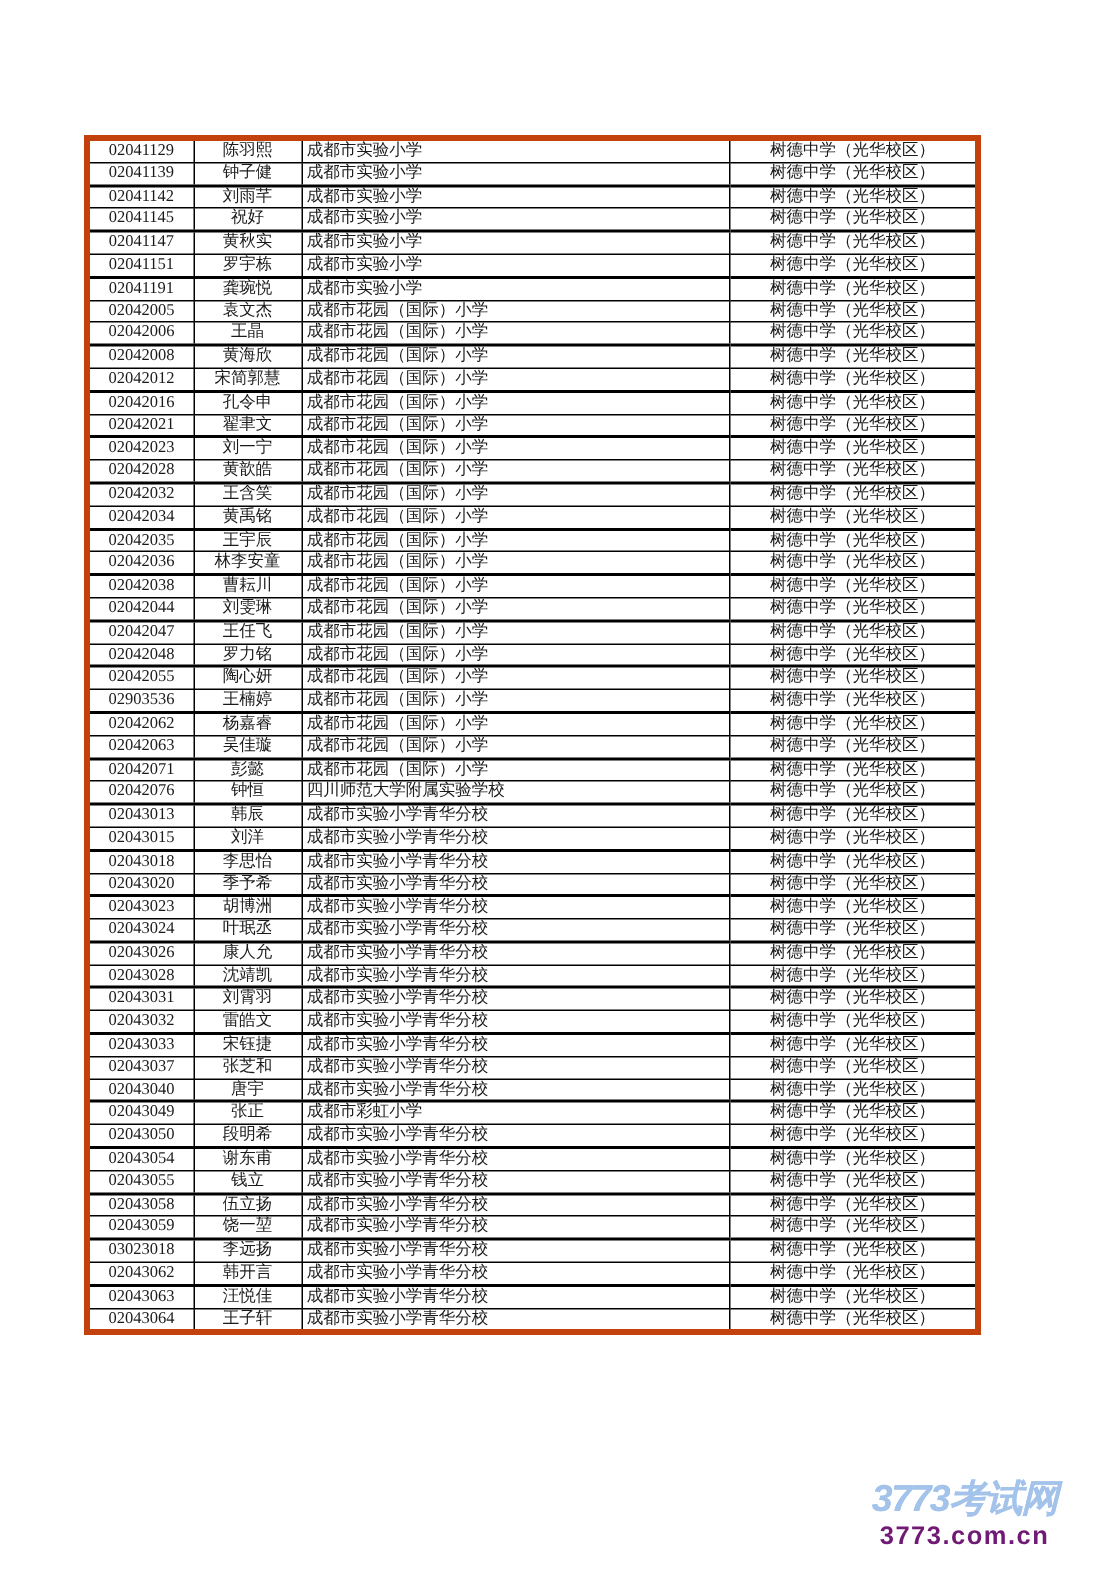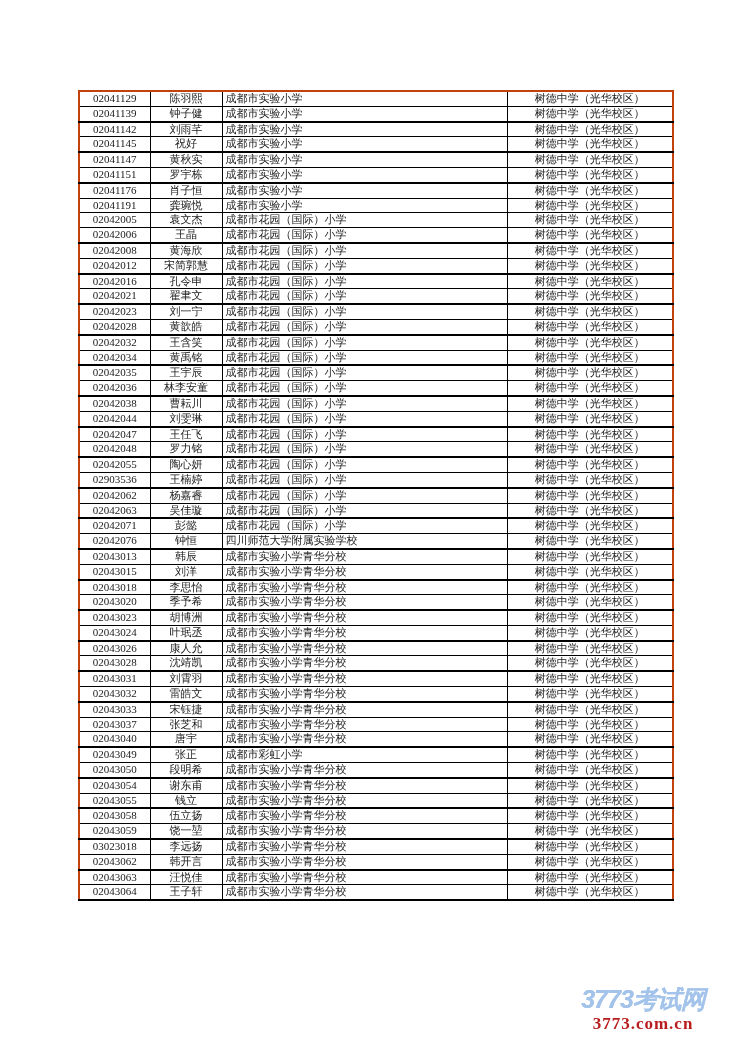--- a/index.html
+++ b/index.html
@@ -11,26 +11,26 @@
     position: relative;
     width: 744px;
     height: 1052px;
     background: #ffffff;
     overflow: hidden;
     font-family: "Liberation Serif", "DejaVu Serif", serif;
     color: #000000;
   }
   table.roster {
     position: absolute;
-    left: 78px;
+    left: 56px;
     top: 90px;
     width: 594px;
     border-collapse: collapse;
     table-layout: fixed;
-    border: 2px solid #c2410c;
+    border: 4px solid #c2410c;
   }
   table.roster col.c-id     { width: 71px;  }
   table.roster col.c-name   { width: 72px;  }
   table.roster col.c-school { width: 285px; }
   table.roster col.c-admit  { width: 166px; }
   table.roster td {
     border: 1px solid #000000;
     height: 13.8px;
     line-height: 13.8px;
     font-size: 11px;
@@ -62,26 +62,26 @@
     font-weight: bold;
     font-style: italic;
     letter-spacing: -1px;
     line-height: 30px;
     background: linear-gradient(90deg, #8db6e4, #b9d4f2);
     -webkit-background-clip: text;
     background-clip: text;
     color: #a3c3ea;
   }
   .watermark .wm-url {
-    font-family: Liberation Serif, serif;
+    font-family: Liberation Sans, sans-serif;
     font-size: 17px;
     font-weight: bold;
     letter-spacing: 1px;
     line-height: 19px;
-    color: #b91c1c;
+    color: #701a75;
   }
 </style>
 </head>
 <body>
 
 <div class="page">
 
   <table class="roster">
     <colgroup>
       <col class="c-id">
@@ -120,26 +120,20 @@
           <td class="cell-school">成都市实验小学</td>
           <td>树德中学（光华校区）</td>
         </tr>
         <tr class="thick">
           <td>02041151</td>
           <td>罗宇栋</td>
           <td class="cell-school">成都市实验小学</td>
           <td>树德中学（光华校区）</td>
         </tr>
         <tr>
-          <td>02041176</td>
-          <td>肖子恒</td>
-          <td class="cell-school">成都市实验小学</td>
-          <td>树德中学（光华校区）</td>
-        </tr>
-        <tr>
           <td>02041191</td>
           <td>龚琬悦</td>
           <td class="cell-school">成都市实验小学</td>
           <td>树德中学（光华校区）</td>
         </tr>
         <tr>
           <td>02042005</td>
           <td>袁文杰</td>
           <td class="cell-school">成都市花园（国际）小学</td>
           <td>树德中学（光华校区）</td>

